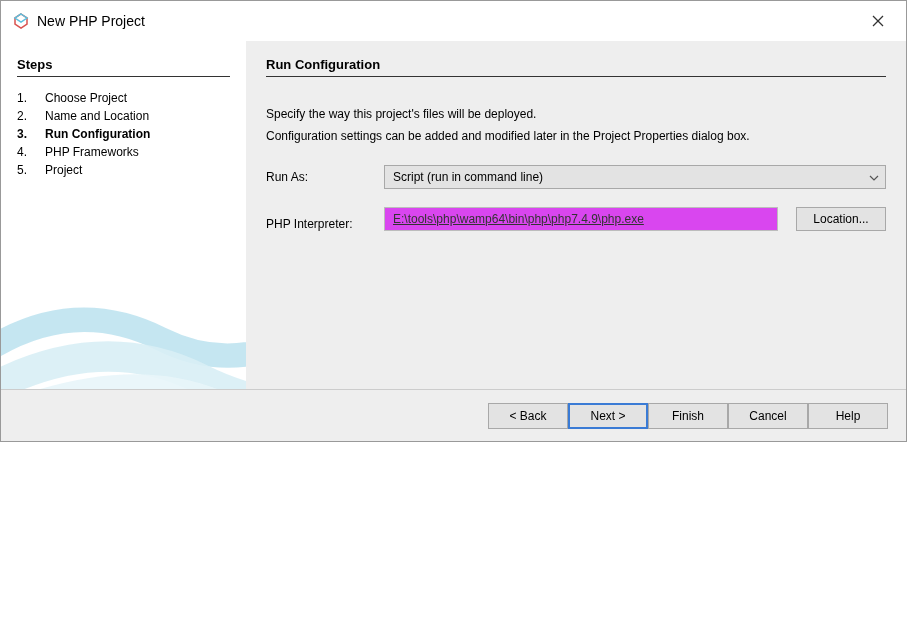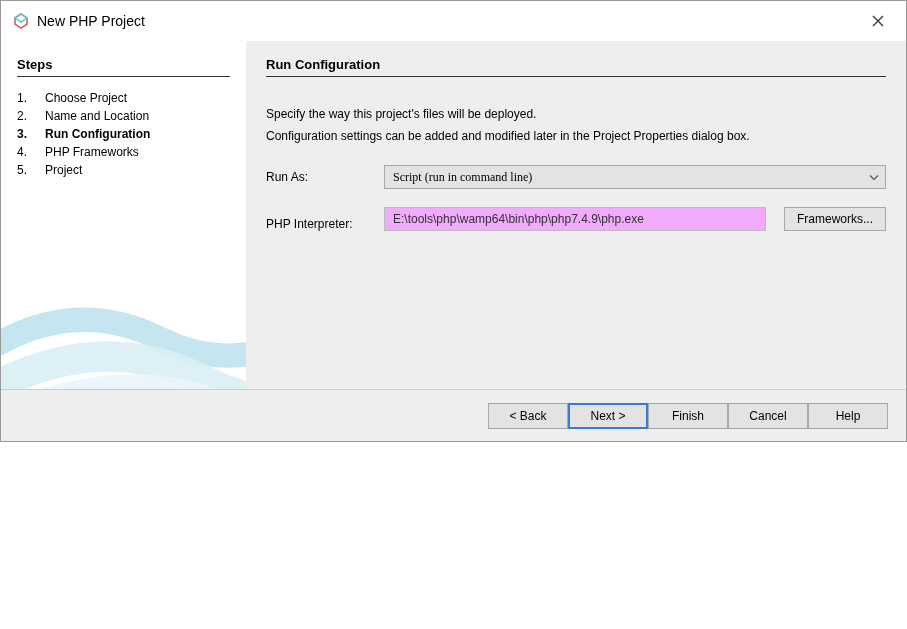--- a/index.html
+++ b/index.html
@@ -107,37 +107,37 @@
   .select {
     flex: 1;
     height: 24px;
     background: #e3e3e3;
     border: 1px solid #a8a8a8;
     display: flex;
     align-items: center;
     padding: 0 24px 0 8px;
     position: relative;
     cursor: pointer;
-    font-family: Liberation Serif, serif;
   }
   .select .chev {
     position: absolute;
     right: 6px;
     top: 50%;
     transform: translateY(-50%);
   }
   .textfield {
     flex: 1;
     height: 24px;
-    background: #f0abfc;
+    background: #d946ef;
     border: 1px solid #bcbcbc;
     display: flex;
     align-items: center;
     padding: 0 8px;
     color: #333;
+    text-decoration: underline;
   }
   .btn-small {
     height: 24px;
     min-width: 90px;
     background: #e3e3e3;
     border: 1px solid #a8a8a8;
     display: flex;
     align-items: center;
     justify-content: center;
     cursor: pointer;
@@ -240,21 +240,21 @@
           </span>
         </div>
       </div>
 
       <div class="form-row mt-small">
         <div class="form-label">PHP Interpreter:</div>
         <div class="textfield">
           <span>E:\tools\php\wamp64\bin\php\php7.4.9\php.exe</span>
         </div>
         <div class="btn-small">
-          <span>Frameworks...</span>
+          <span>Location...</span>
         </div>
       </div>
     </div>
 
   </div>
 
   <div class="footer">
     <div class="btn">
         <span>&lt; Back</span>
       </div>

